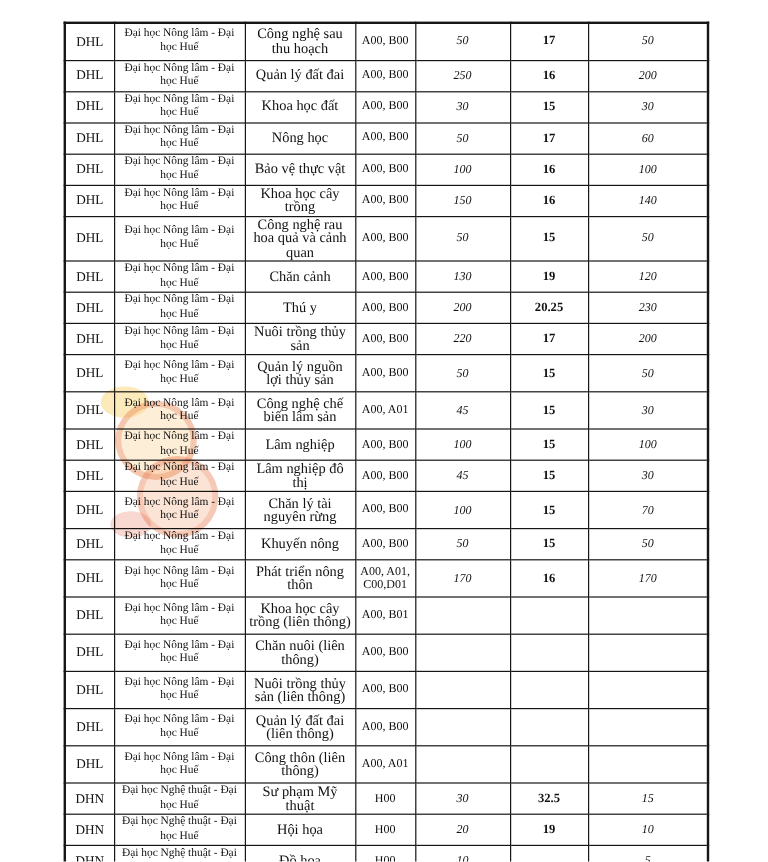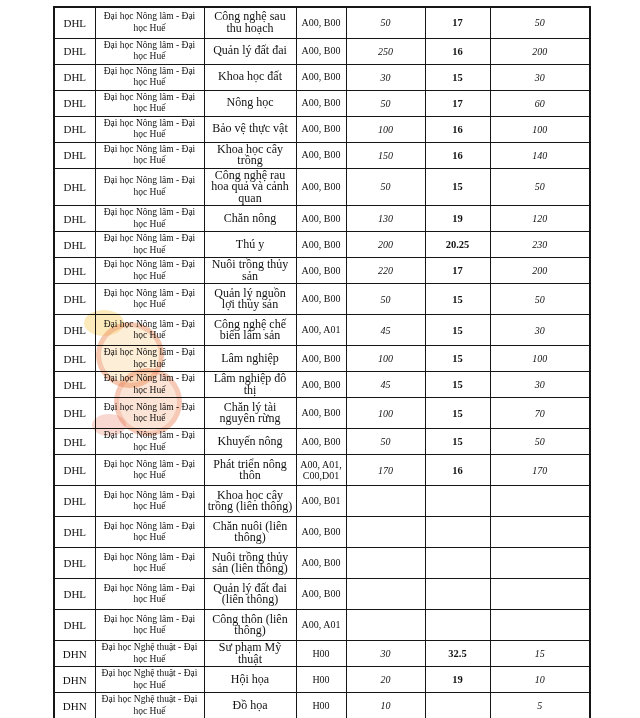--- a/index.html
+++ b/index.html
@@ -1,20 +1,20 @@
 <!DOCTYPE html>
 <html><head>
 <meta charset="utf-8">
 <style>
   html,body{margin:0;padding:0;}
   body{
     width:640px;height:718px;background:#ffffff;position:relative;
     font-family:"Liberation Serif", serif;color:#111;overflow:hidden;
   }
-  .page{position:absolute;left:0;top:0;width:640px;height:548px;}
+  .page{position:absolute;left:0;top:12px;width:640px;height:548px;}
   table.admissions{
     position:absolute;left:53px;top:6px;width:536px;height:709px;
     border-collapse:collapse;table-layout:fixed;
     border:2px solid #161616;
   }
   td{
     border:1px solid #161616;
     text-align:center;vertical-align:middle;
     padding:1px 2px;overflow:hidden;
   }
@@ -132,21 +132,21 @@
           <td class="c1">Đại học Nông lâm - Đại học Huế</td>
           <td class="c2">Công nghệ rau hoa quả và cảnh quan</td>
           <td class="c3">A00, B00</td>
           <td class="c4">50</td>
           <td class="c5">15</td>
           <td class="c6">50</td>
         </tr>
         <tr>
           <td class="c0">DHL</td>
           <td class="c1">Đại học Nông lâm - Đại học Huế</td>
-          <td class="c2">Chăn nông</td>
+          <td class="c2">Chăn cảnh</td>
           <td class="c3">A00, B00</td>
           <td class="c4">130</td>
           <td class="c5">19</td>
           <td class="c6">120</td>
         </tr>
         <tr>
           <td class="c0">DHL</td>
           <td class="c1">Đại học Nông lâm - Đại học Huế</td>
           <td class="c2">Thú y</td>
           <td class="c3">A00, B00</td>

